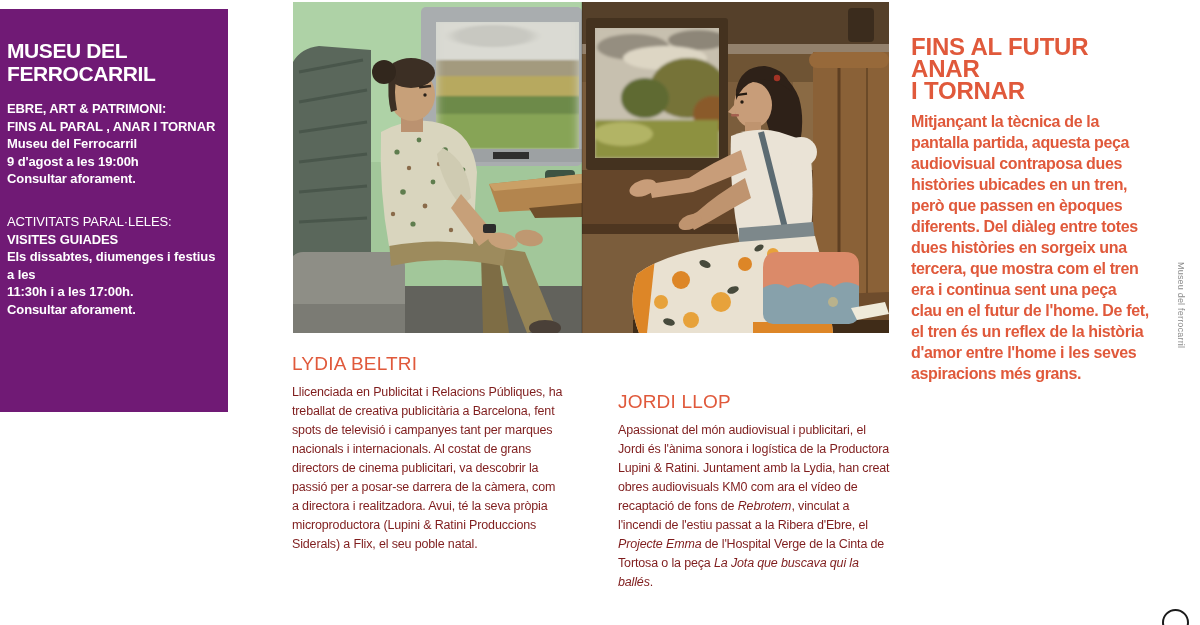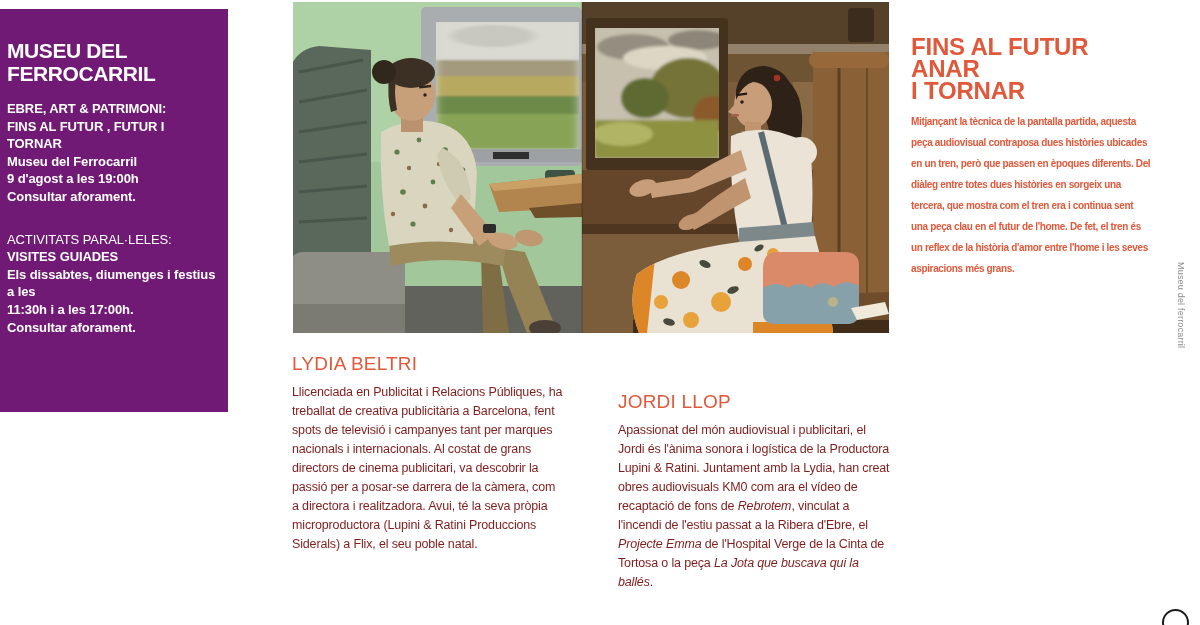--- a/index.html
+++ b/index.html
@@ -44,21 +44,21 @@
     line-height: 19px; letter-spacing: -0.15px;
   }
 
   
   .article { position: absolute; left: 911px; top: 36px; width: 240px; }
   .article h2 {
     color: #E0593B; font-size: 24px; font-weight: bold;
     line-height: 22px; letter-spacing: -0.2px;
   }
   .article p {
-    margin-top: 9px; color: #E0593B; font-size: 10px; font-weight: bold;
+    margin-top: 9px; color: #E0593B; font-size: 16px; font-weight: bold;
     line-height: 21px; letter-spacing: -0.35px;
   }
 
   
   .vnote {
     position: absolute; left: 1176px; top: 262px; height: 130px;
     writing-mode: vertical-rl; text-orientation: mixed;
     color: #8B8B8B; font-size: 9px; letter-spacing: 0.2px;
     white-space: nowrap;
   }
@@ -76,21 +76,21 @@
 
   <aside class="sidebar">
     <h1 class="title">
       <span class="sb-block">MUSEU DEL</span>
       <span class="sb-block">FERROCARRIL</span>
     </h1>
 
 
     <div class="event">
       <div class="line">EBRE, ART &amp; PATRIMONI:</div>
-      <div class="line">FINS AL FUTUR , FUTUR I TORNAR</div>
+      <div class="line">FINS AL PARAL , ANAR I TORNAR</div>
       <div class="line">Museu del Ferrocarril</div>
       <div class="line">9 d'agost a les 19:00h</div>
       <div class="line">Consultar aforament.</div>
     </div>
 
     <div class="activities">
       <div class="line label-light">ACTIVITATS PARAL·LELES:</div>
       <div class="line">VISITES GUIADES</div>
       <div class="line">Els dissabtes, diumenges i festius a les</div>
       <div class="line">11:30h i a les 17:00h.</div>

